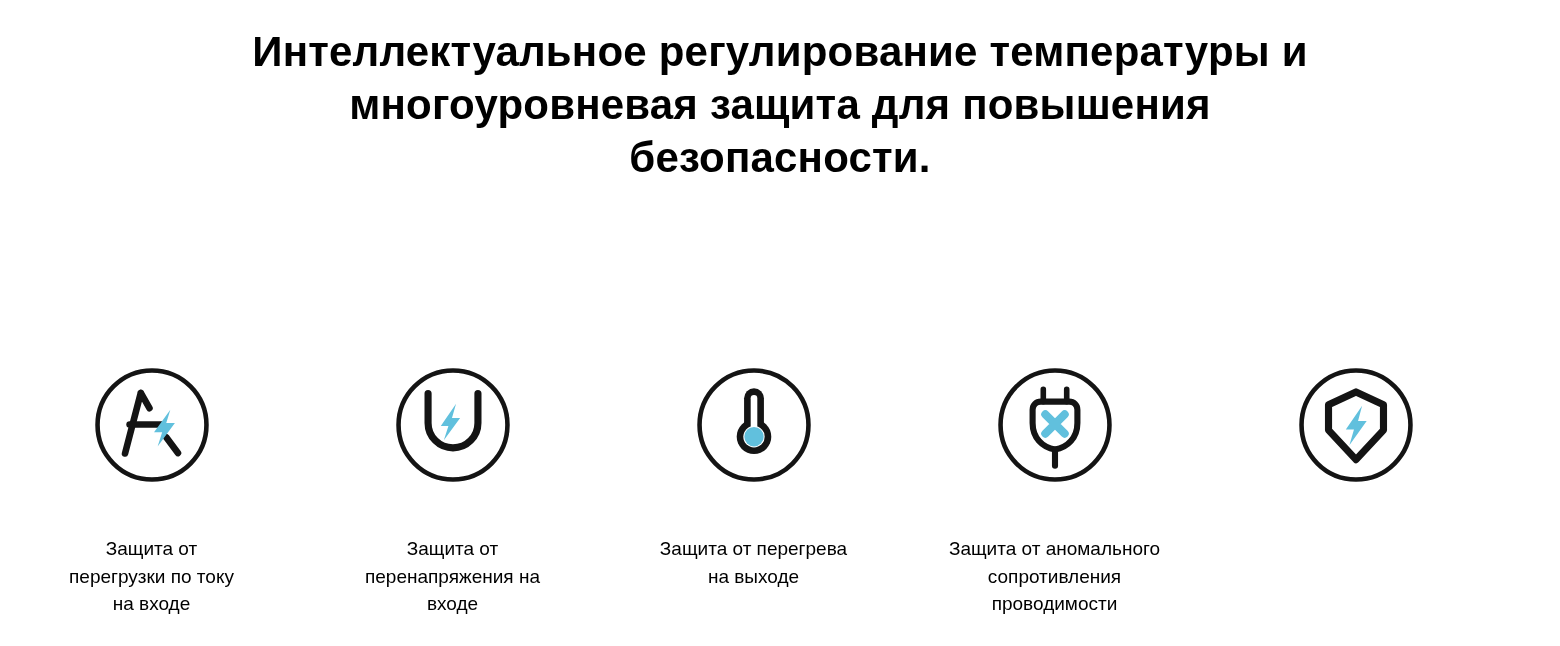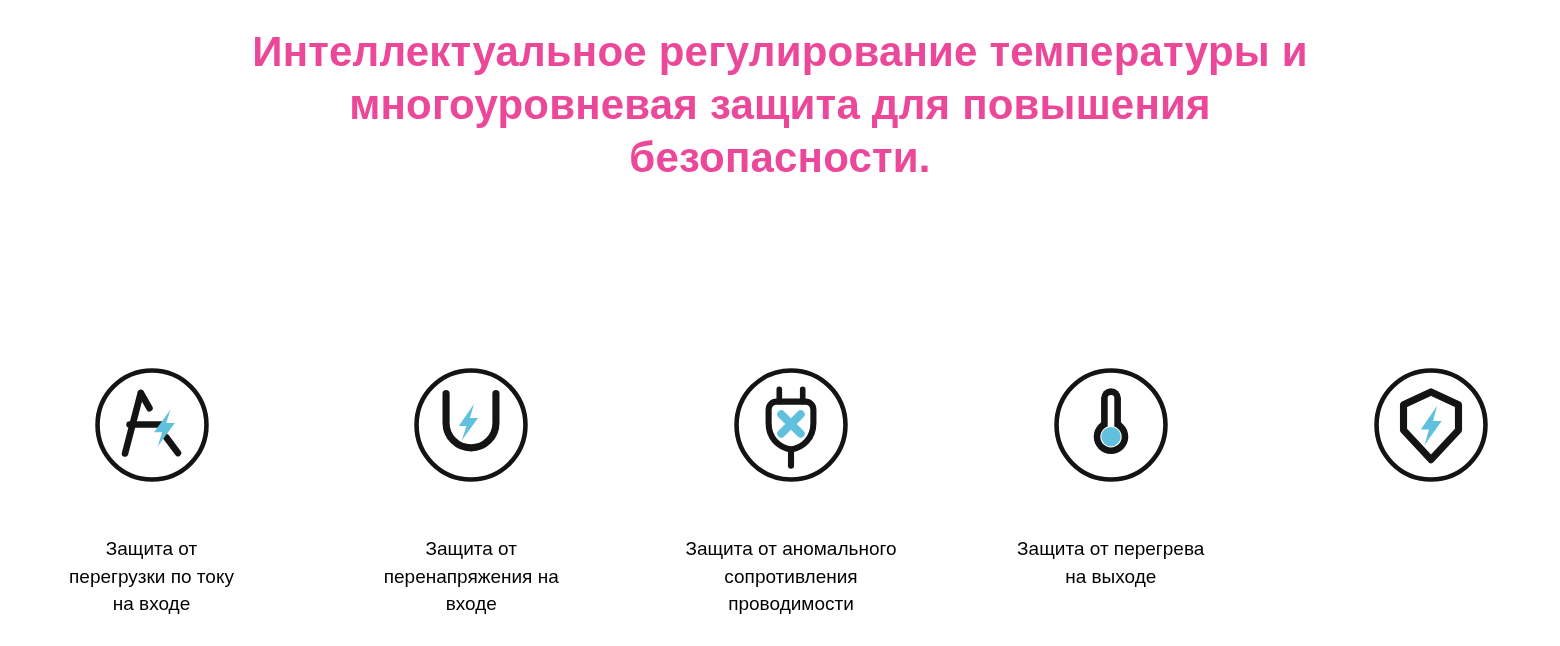--- a/index.html
+++ b/index.html
@@ -17,28 +17,29 @@
   }
   .title {
     padding-top: 25px;
     margin: 0 auto;
     width: 1260px;
     text-align: center;
     font-size: 42px;
     line-height: 53px;
     font-weight: 700;
     letter-spacing: 0.2px;
-    color: #ec4899;
+    color: #000000;
     white-space: pre-line;
   }
   .features {
     margin-top: 184px;
     display: flex;
-    justify-content: space-between;
+    justify-content: flex-start;
     padding-left: 22px;
+    gap: 42px;
   }
   .feature {
     width: 259px;
     display: flex;
     flex-direction: column;
     align-items: center;
   }
   .icon-wrap {
     width: 114px;
     height: 114px;
@@ -90,44 +91,44 @@
       </div>
       <p class="caption">Защита от
 перенапряжения на
 входе</p>
     </div>
 
     <div class="feature">
       <div class="icon-wrap">
         <svg viewBox="0 0 112 112" xmlns="http://www.w3.org/2000/svg" aria-hidden="true">
           <circle cx="56" cy="56" r="53.5" fill="none" stroke="#141414" stroke-width="4.5"></circle>
+          <rect x="46.25" y="20" width="19.5" height="50" rx="9.75" fill="#141414"></rect>
+          <circle cx="56" cy="67.5" r="17" fill="#141414"></circle>
+          <rect x="52.75" y="26.5" width="6.5" height="40" rx="3.25" fill="#ffffff"></rect>
+          <circle cx="56" cy="67.5" r="10.5" fill="#ffffff"></circle>
+          <circle cx="56" cy="67.5" r="9.5" fill="#61C0DD"></circle>
+        </svg>
+      </div>
+      <p class="caption">Защита от перегрева
+на выходе</p>
+    </div>
+
+    <div class="feature">
+      <div class="icon-wrap">
+        <svg viewBox="0 0 112 112" xmlns="http://www.w3.org/2000/svg" aria-hidden="true">
+          <circle cx="56" cy="56" r="53.5" fill="none" stroke="#141414" stroke-width="4.5"></circle>
           <path d="M44.5 21 V33 M67.5 21 V33" fill="none" stroke="#141414" stroke-width="5.5" stroke-linecap="round"></path>
           <path d="M34 41 c0-4.5 3.5-8 8-8 h28 c4.5 0 8 3.5 8 8 v13 c0 14.5-9.5 24-22 26 c-12.5-2-22-11.5-22-26 z" fill="none" stroke="#141414" stroke-width="6" stroke-linejoin="round"></path>
           <path d="M56 80 V96" fill="none" stroke="#141414" stroke-width="6" stroke-linecap="round"></path>
           <path d="M46.5 45.5 L65.5 64.5 M65.5 45.5 L46.5 64.5" fill="none" stroke="#61C0DD" stroke-width="8" stroke-linecap="round"></path>
         </svg>
       </div>
       <p class="caption">Защита от аномального
 сопротивления
 проводимости</p>
-    </div>
-
-    <div class="feature">
-      <div class="icon-wrap">
-        <svg viewBox="0 0 112 112" xmlns="http://www.w3.org/2000/svg" aria-hidden="true">
-          <circle cx="56" cy="56" r="53.5" fill="none" stroke="#141414" stroke-width="4.5"></circle>
-          <rect x="46.25" y="20" width="19.5" height="50" rx="9.75" fill="#141414"></rect>
-          <circle cx="56" cy="67.5" r="17" fill="#141414"></circle>
-          <rect x="52.75" y="26.5" width="6.5" height="40" rx="3.25" fill="#ffffff"></rect>
-          <circle cx="56" cy="67.5" r="10.5" fill="#ffffff"></circle>
-          <circle cx="56" cy="67.5" r="9.5" fill="#61C0DD"></circle>
-        </svg>
-      </div>
-      <p class="caption">Защита от перегрева
-на выходе</p>
     </div>
 
     <div class="feature">
       <div class="icon-wrap">
         <svg viewBox="0 0 112 112" xmlns="http://www.w3.org/2000/svg" aria-hidden="true">
           <circle cx="56" cy="56" r="53.5" fill="none" stroke="#141414" stroke-width="4.5"></circle>
           <path d="M56 23.5 L83 36 V61 L56 90 L29 61 V36 Z" fill="none" stroke="#141414" stroke-width="7" stroke-linejoin="round"></path>
           <polygon points="62,37 46,60.5 54,60.5 49.5,76 66.5,52 58,52" fill="#61C0DD"></polygon>
         </svg>
       </div>

